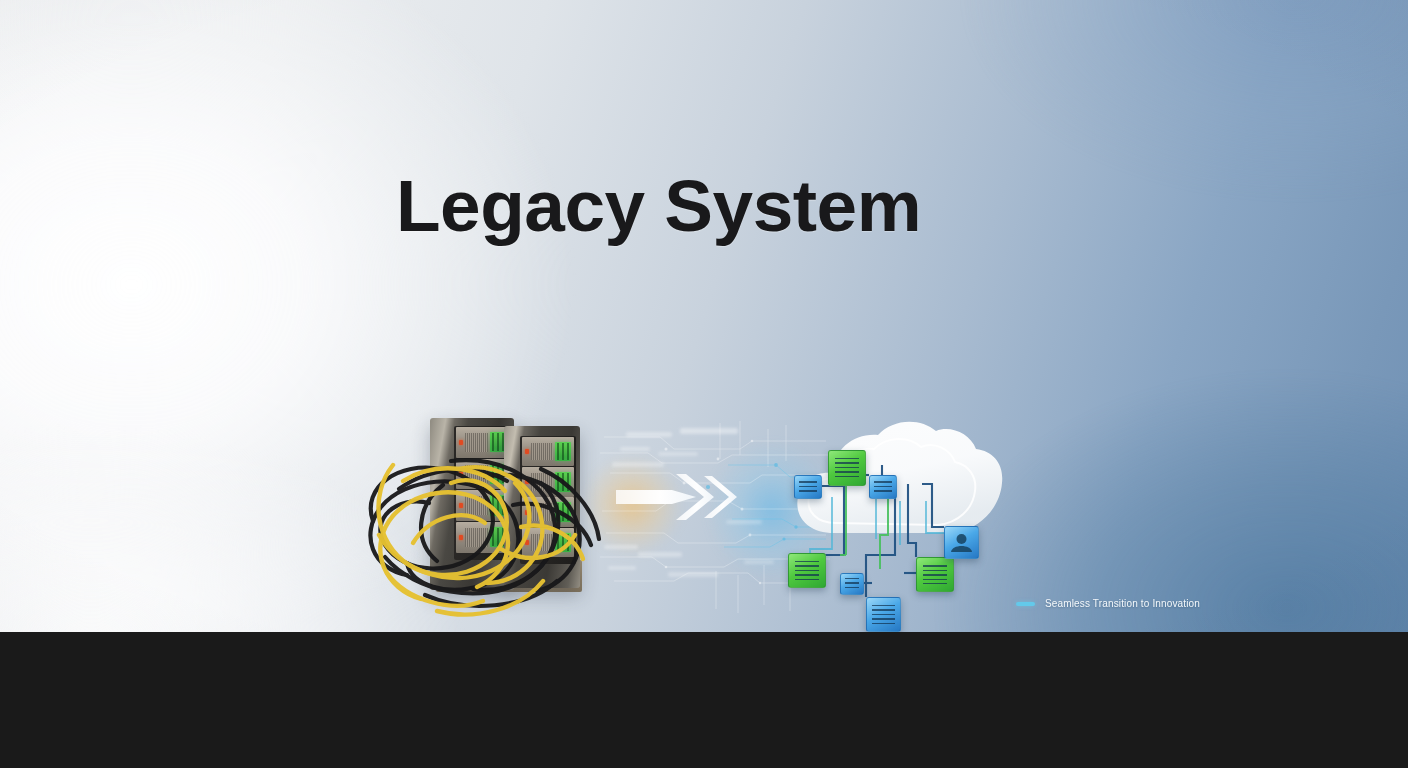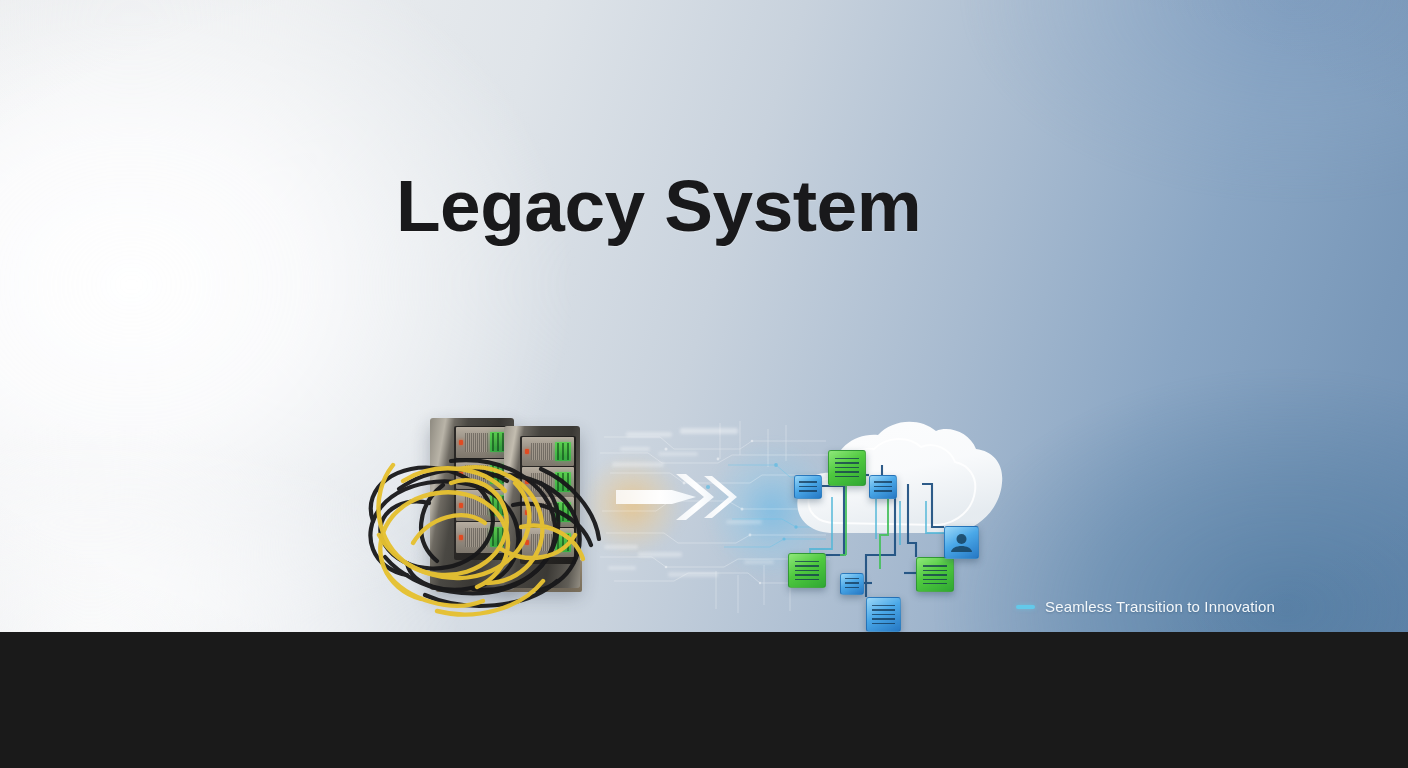--- a/index.html
+++ b/index.html
@@ -262,21 +262,21 @@
   }
   .caption-dash {
     width: 19px;
     height: 4px;
     border-radius: 2px;
     background: #63c9ea;
     box-shadow: 0 0 4px rgba(99,201,234,0.6);
     flex: 0 0 auto;
   }
   .caption-text {
-    font-size: 15px;
+    font-size: 10px;
     font-weight: 400;
     color: #f4f8fb;
     letter-spacing: 0.15px;
     white-space: nowrap;
     text-shadow: 0 1px 2px rgba(30,60,90,0.35);
   }
 </style>
 </head>
 <body>
 

